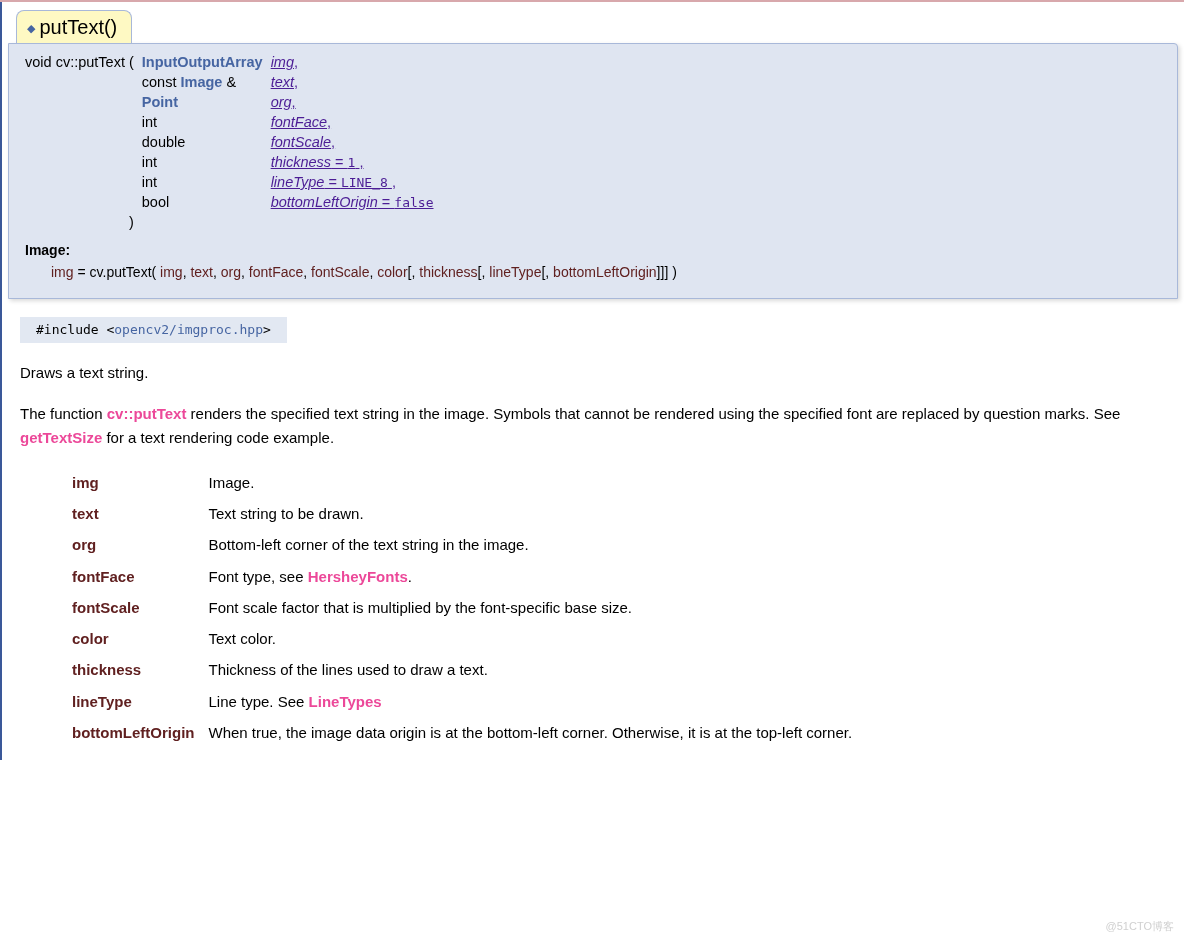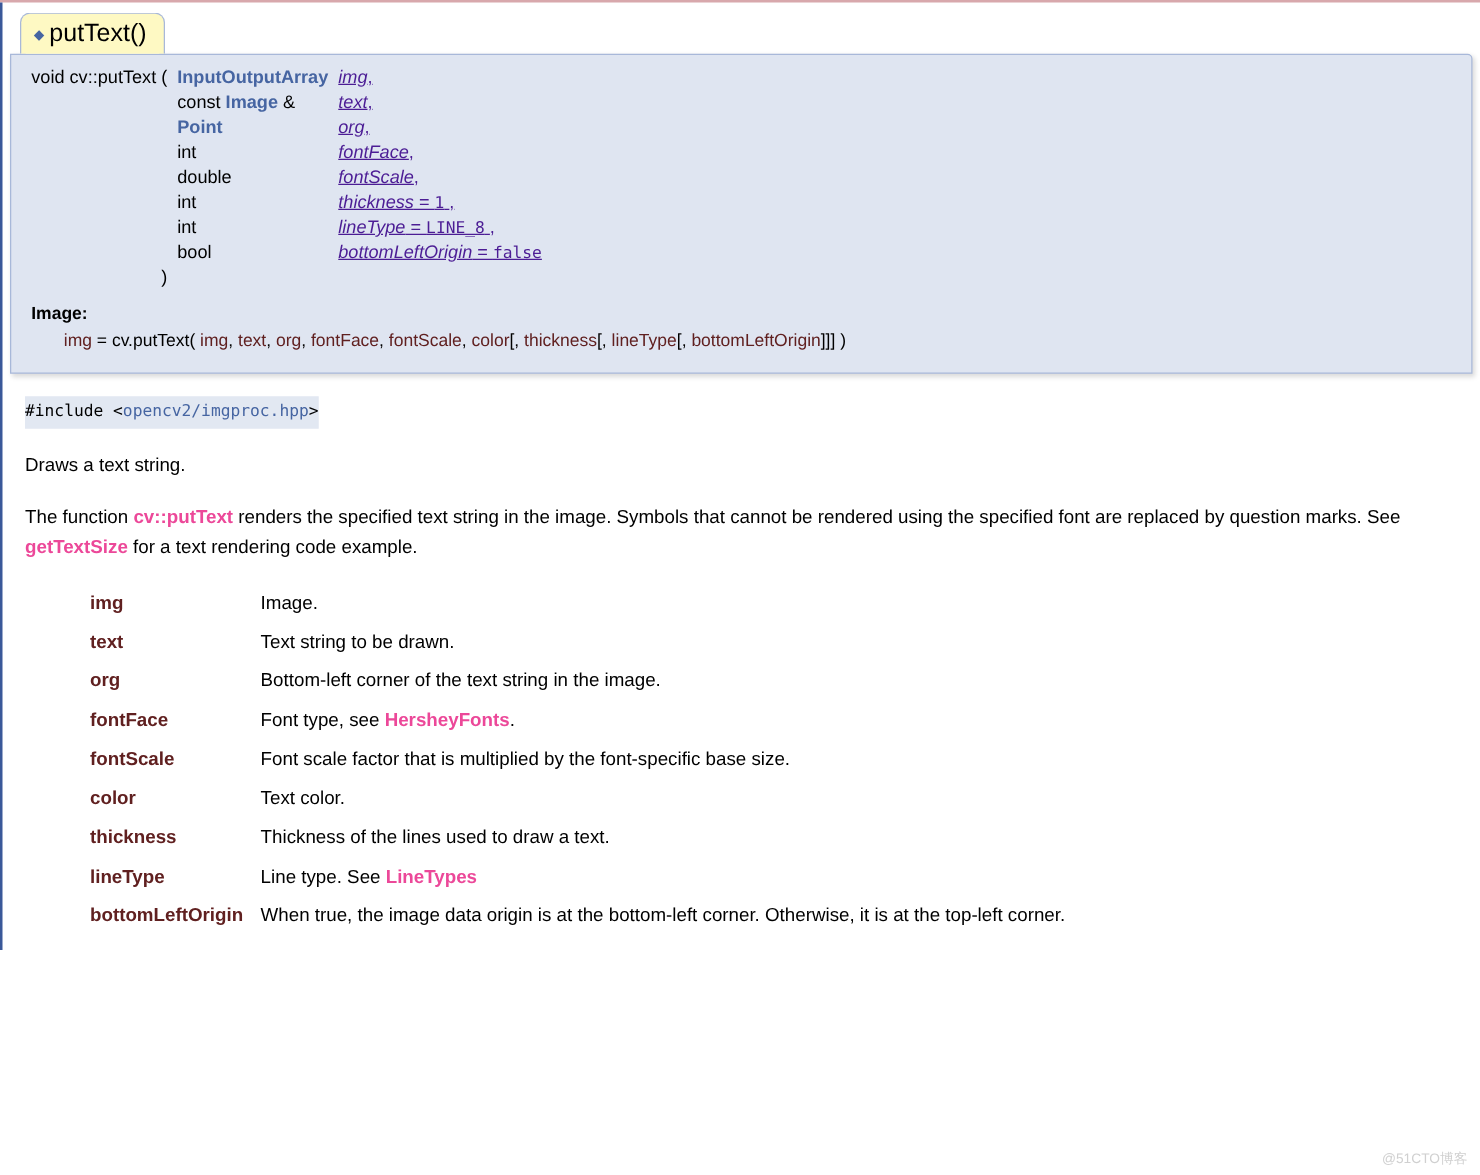--- a/index.html
+++ b/index.html
@@ -49,21 +49,21 @@
   a.typelink { color: #4665a2; font-weight: bold; text-decoration: none; }
   .python-label { font-weight: bold; padding: 10px 0 4px 10px; }
   .python-sig { padding: 2px 0 10px 36px; font-size: 14px; }
   .python-sig .pn { color: #602020; }
   .memdoc { padding: 18px 14px 12px 18px; font-size: 15px; line-height: 1.55; }
   .include-box {
     display: inline-block;
     background: #e2e8f2;
     font-family: "Lucida Console", Monaco, monospace;
     font-size: 13px;
-    padding: 3px 0;
+    padding: 3px 16px;
     margin-bottom: 18px;
   }
   .include-box .hdr { color: #4665a2; }
   .memdoc p { margin: 0 0 18px 0; }
   .memdoc a.link { color: #ec4899; font-weight: bold; text-decoration: none; }
   .params-heading { font-weight: bold; margin: 8px 0 10px 0; }
   table.params { border-collapse: collapse; margin-left: 48px; }
   table.params td { padding: 4px 4px; vertical-align: top; font-size: 15px; }
   table.params td.pname { color: #602020; font-weight: bold; padding-right: 10px; white-space: nowrap; }
   .watermark {

